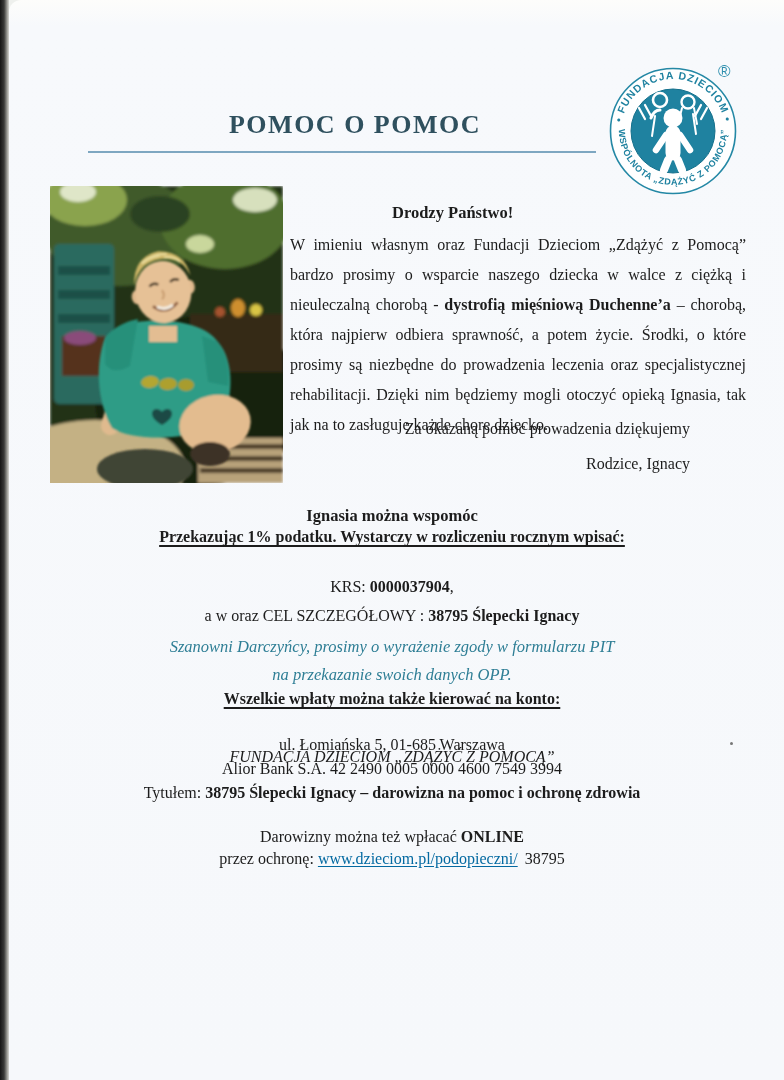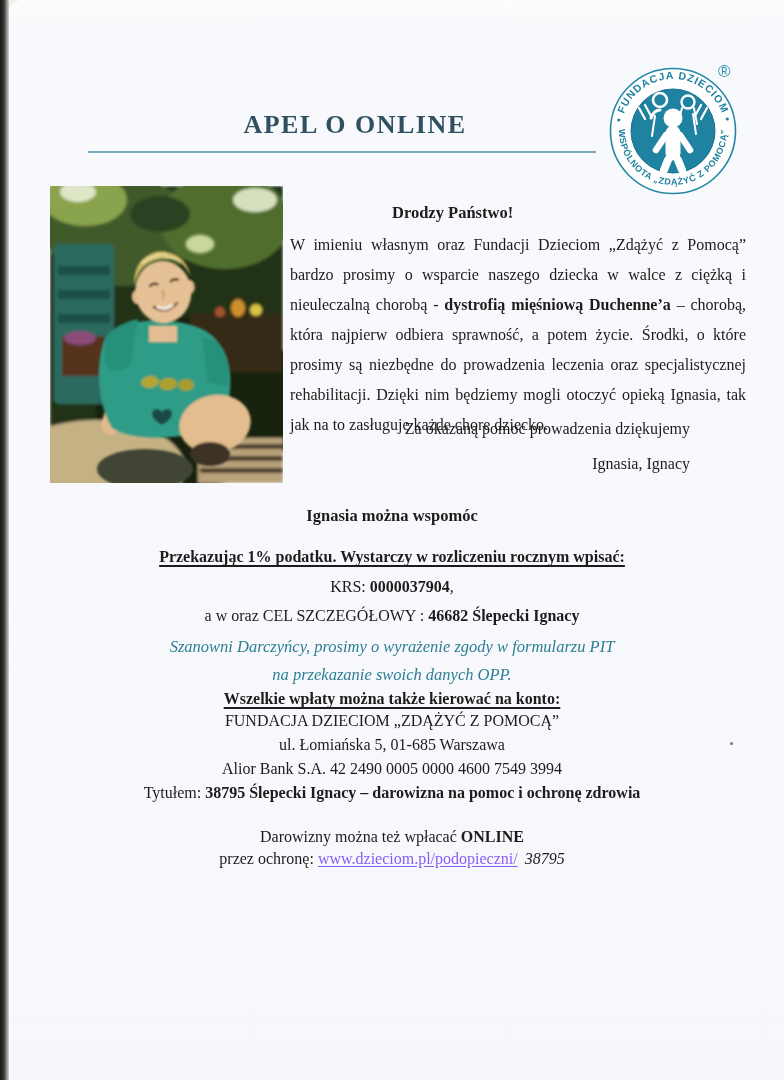--- a/index.html
+++ b/index.html
@@ -35,44 +35,44 @@
   .photo-wrap{position:absolute;left:50px;top:186px;width:233px;height:297px;}
   .rcol{position:absolute;left:290px;width:456px;}
   .salutation{top:203px;font-weight:bold;font-size:16.5px;padding-left:102px;}
   .appeal{top:230px;font-size:16px;line-height:30px;text-align:justify;}
   .thanks{top:420px;font-size:16px;text-align:right;padding-right:56px;box-sizing:border-box;}
   .signature{top:455px;font-size:16px;text-align:right;padding-right:56px;box-sizing:border-box;}
   .cline{position:absolute;left:8px;width:768px;text-align:center;font-size:16px;}
   .b{font-weight:bold;}
   .bu{font-weight:bold;text-decoration:underline;text-underline-offset:3px;text-decoration-thickness:1.5px;}
   .teal-note{color:#2e7e95;font-style:italic;font-size:16.5px;}
-  .link{color:#8b5cf6;text-decoration:underline;text-underline-offset:2px;cursor:pointer;}
-  .ital{font-style:italic;text-align:center;}
+  .link{color:#0369a1;text-decoration:underline;text-underline-offset:2px;cursor:pointer;}
+  .ital{text-align:center;}
   .y-ignasia{top:506px;font-size:16.5px;}
-  .y-przekaz{top:548px;text-align:center;}
+  .y-przekaz{top:528px;text-align:center;}
   .y-krs{top:578px;}
   .y-cel{top:607px;}
   .y-pit1{top:637px;}
   .y-pit2{top:665px;}
   .y-wszelkie{top:690px;}
-  .y-org{top:712px;}
+  .y-org{top:748px;font-style:italic;}
   .y-addr{top:736px;}
   .y-bank{top:760px;}
   .y-tytul{top:784px;}
   .y-daro{top:804px;margin-top:24px;}
   .y-przez{top:850px;}
   .dot-artifact{position:absolute;left:730px;top:742px;width:3px;height:3px;border-radius:50%;background:#777;}
 </style>
 </head>
 <body>
 
 <div class="scan-edge"></div>
 <div class="sheet"></div>
 
-<div class="page-title">APEL O ONLINE</div>
+<div class="page-title">POMOC O POMOC</div>
 <div class="title-rule"></div>
 
 <div class="logo-wrap">
   <svg width="130" height="130" viewBox="0 0 130 130">
     <defs>
       <path id="arcTop" d="M 13 65 A 52 52 0 1 1 117 65" fill="none"></path>
       <path id="arcBot" d="M 11 65 A 54 54 0 1 0 119 65" fill="none"></path>
     </defs>
     <circle cx="65" cy="65" r="62.5" fill="#ffffff" stroke="#2488a5" stroke-width="1.6"></circle>
     <circle cx="65" cy="65" r="42" fill="#1f82a0" stroke="#14708c" stroke-width="1"></circle>
@@ -172,29 +172,29 @@
       </g>
     </g>
   </svg>
 </div>
 
 <div class="rcol salutation">Drodzy Państwo!</div>
 
 <div class="rcol appeal"><span>W imieniu własnym oraz Fundacji Dzieciom „Zdążyć z Pomocą” bardzo prosimy o wsparcie naszego dziecka w walce z ciężką i nieuleczalną chorobą - </span><span class="b">dystrofią mięśniową Duchenne’a</span><span> – chorobą, która najpierw odbiera sprawność, a potem życie. Środki, o które prosimy są niezbędne do prowadzenia leczenia oraz specjalistycznej rehabilitacji. Dzięki nim będziemy mogli otoczyć opieką Ignasia, tak jak na to zasługuje każde chore dziecko.</span></div>
 
 <div class="rcol thanks">Za okazaną pomoc prowadzenia dziękujemy</div>
-<div class="rcol signature">Ignasia, Ignacy</div>
+<div class="rcol signature">Rodzice, Ignacy</div>
 
 <div class="cline y-ignasia b">Ignasia można wspomóc</div>
 
 <div class="cline y-przekaz bu">Przekazując 1% podatku. Wystarczy w rozliczeniu rocznym wpisać:</div>
 
 <div class="cline y-krs"><span>KRS: </span><span class="b">0000037904</span><span>,</span></div>
 
-<div class="cline y-cel"><span>a w oraz CEL SZCZEGÓŁOWY : </span><span class="b">46682 Ślepecki Ignacy</span></div>
+<div class="cline y-cel"><span>a w oraz CEL SZCZEGÓŁOWY : </span><span class="b">38795 Ślepecki Ignacy</span></div>
 
 <div class="cline y-pit1 teal-note">Szanowni Darczyńcy, prosimy o wyrażenie zgody w formularzu PIT</div>
 <div class="cline y-pit2 teal-note">na przekazanie swoich danych OPP.</div>
 
 <div class="cline y-wszelkie bu">Wszelkie wpłaty można także kierować na konto:</div>
 <div class="cline y-org">FUNDACJA DZIECIOM „ZDĄŻYĆ Z POMOCĄ”</div>
 <div class="cline y-addr">ul. Łomiańska 5, 01-685 Warszawa</div>
 <div class="cline y-bank">Alior Bank S.A. 42 2490 0005 0000 4600 7549 3994</div>
 
 <div class="cline y-tytul"><span>Tytułem: </span><span class="b">38795 Ślepecki Ignacy – darowizna na pomoc i ochronę zdrowia</span></div>

